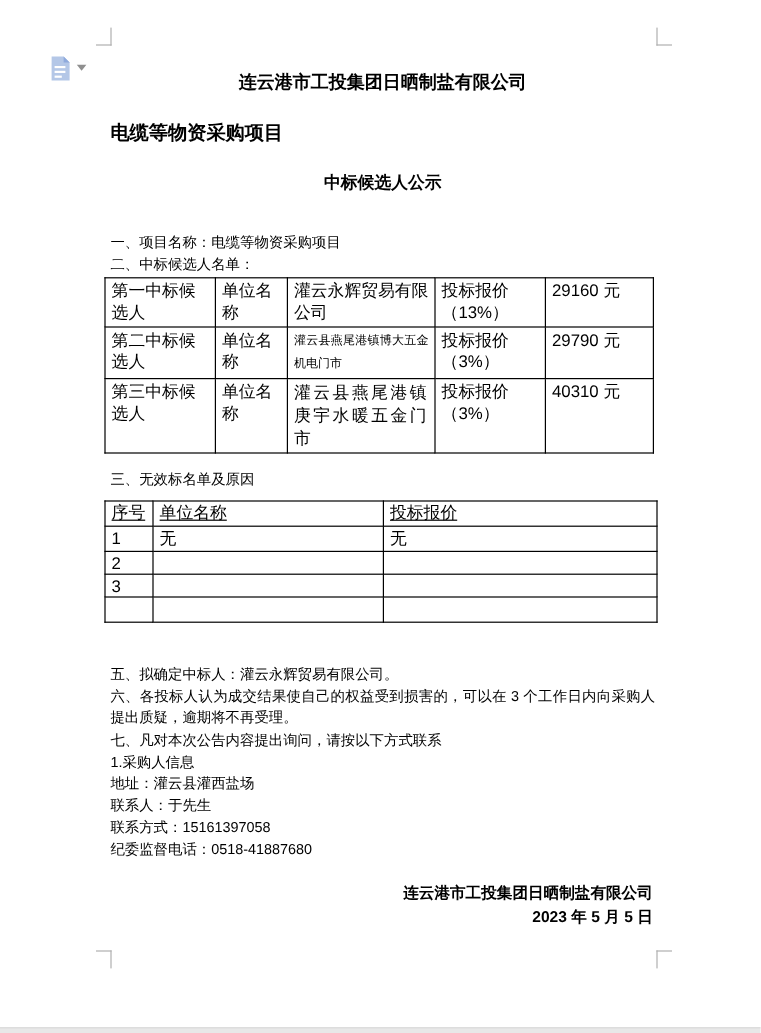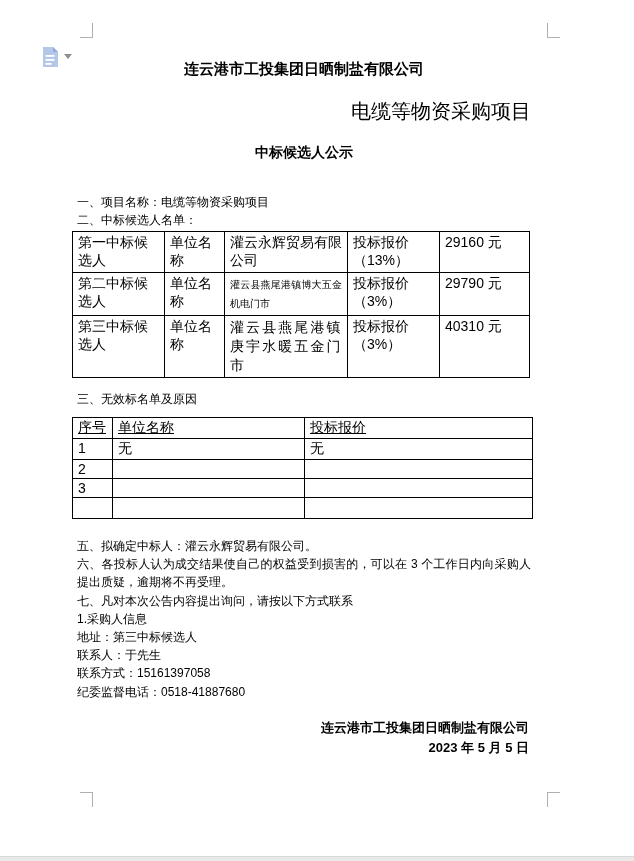--- a/index.html
+++ b/index.html
@@ -18,24 +18,24 @@
 
   
   .paste-btn { position:absolute; left:42px; top:45px; width:34px; height:24px; cursor:pointer; }
   .paste-btn svg { position:absolute; left:0; top:1px; }
   .paste-arrow {
     position:absolute; left:22px; top:9px; width:0; height:0;
     border-left:4px solid transparent; border-right:4px solid transparent;
     border-top:5px solid #8f8f8f;
   }
 
-  .content { position:absolute; left:77px; top:0; width:454px; }
+  .content { position:absolute; left:92px; top:0; width:454px; }
 
   .title-1 { margin-top:60px; font-size:15px; font-weight:bold; text-align:center; line-height:18px; }
-  .title-2 { margin-top:25px; font-size:20px; font-weight:normal; text-align:right; line-height:17px; }
+  .title-2 { margin-top:25px; font-size:16px; font-weight:bold; text-align:left; line-height:17px; }
   .title-3 { margin-top:24px; font-size:14px; font-weight:bold; text-align:center; line-height:17px; }
 
   .body-line { font-size:12px; line-height:17px; }
   .sec-1 { margin-top:33px; }
   .sec-2 { margin-top:1px; }
 
   table { border-collapse:collapse; table-layout:fixed; }
   td, th { border:1px solid #000; font-size:14px; font-weight:normal;
            vertical-align:top; text-align:left; padding:2px 5px; overflow:hidden; }
 
@@ -52,21 +52,21 @@
   .sec-3 { margin-top:13px; }
   .t2 { margin-left:-5px; margin-top:9px; width:460px; }
   .t2 col.c1{width:40px} .t2 col.c2{width:192px} .t2 col.c3{width:228px}
   .t2 td { padding:1px 5px; }
   .t2 tr.h  td{ height:18px;text-decoration:underline; }
   .t2 tr.r1 td{ height:17px; }
   .t2 tr.r2 td{ height:17px; }
   .t2 tr.r3 td{ height:18px; }
   .t2 tr.r4 td{ height:21px; }
 
-  .para-block { margin-top:18px; font-size:12px; line-height:18.2px; }
+  .para-block { margin-top:34px; font-size:12px; line-height:18.2px; }
   .para-block .wrap { text-align:justify; }
 
   .signature { margin-top:17px; text-align:right; padding-right:2px;
                font-size:13px; font-weight:bold; line-height:20px; }
 
   .bottom-strip { position:absolute; left:0; bottom:0; width:634px; height:5px;
                   background:#e8e8e8; border-top:1px solid #d9d9d9; }
 </style>
 </head>
 <body>
@@ -168,21 +168,21 @@
         <td></td>
       </tr>
     </tbody>
       </table>
 
     <div class="para-block">
       <div>五、拟确定中标人：灌云永辉贸易有限公司。</div>
       <div class="wrap">六、各投标人认为成交结果使自己的权益受到损害的，可以在 3 个工作日内向采购人提出质疑，逾期将不再受理。</div>
       <div>七、凡对本次公告内容提出询问，请按以下方式联系</div>
       <div>1.采购人信息</div>
-      <div>地址：第三中标候选人</div>
+      <div>地址：灌云县灌西盐场</div>
       <div>联系人：于先生</div>
       <div>联系方式：15161397058</div>
       <div>纪委监督电话：0518-41887680</div>
     </div>
 
     <div class="signature">
       <div>连云港市工投集团日晒制盐有限公司</div>
       <div>2023 年 5 月 5 日</div>
     </div>
 

